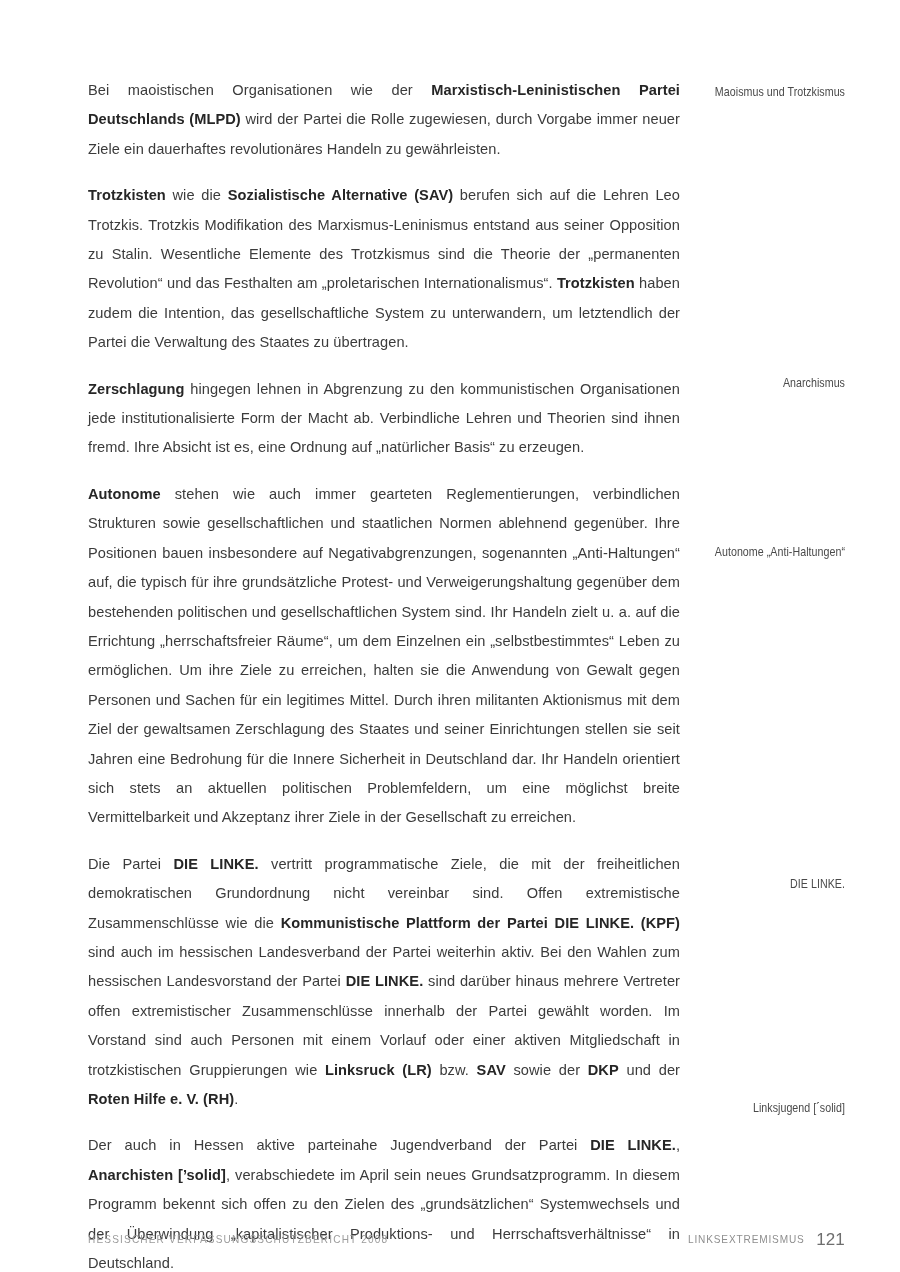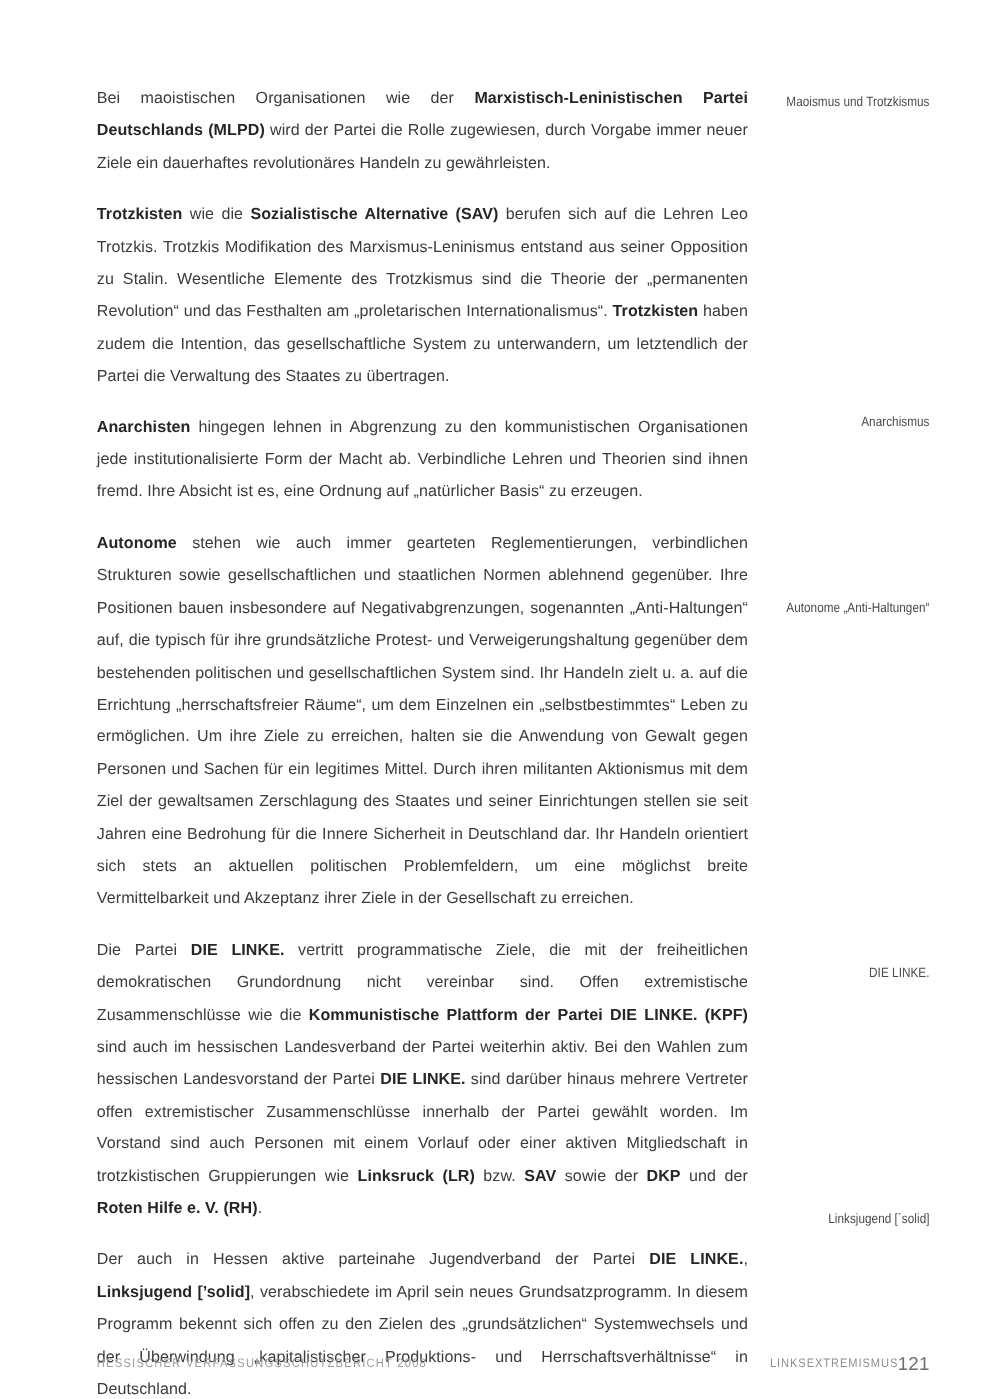--- a/index.html
+++ b/index.html
@@ -94,20 +94,21 @@
     letter-spacing: 0.115em;
     color: #9b9b9b;
     font-family: "Liberation Sans Narrow", "Liberation Sans", "DejaVu Sans Condensed", sans-serif;
     transform: scaleX(0.9);
     transform-origin: 0 50%;
     white-space: nowrap;
   }
   .footer-right {
     display: flex;
     align-items: baseline;
+    gap: 12px;
     white-space: nowrap;
   }
   .footer-section {
     font-size: 11.2px;
     letter-spacing: 0.085em;
     color: #8e8e8e;
     font-family: "Liberation Sans Narrow", "Liberation Sans", "DejaVu Sans Condensed", sans-serif;
     transform: scaleX(0.9);
     transform-origin: 100% 50%;
   }
@@ -124,28 +125,28 @@
 <body>
 
 <div class="page">
 
   <div class="content-column">
 
     <p class="para">Bei maoistischen Organisationen wie der <b>Marxistisch-Leninistischen Partei Deutschlands (MLPD)</b> wird der Partei die Rolle zugewiesen, durch Vorgabe immer neuer Ziele ein dauerhaftes revolutionäres Handeln zu gewährleisten.</p>
 
     <p class="para"><b>Trotzkisten</b> wie die <b>Sozialistische Alternative (SAV)</b> berufen sich auf die Lehren Leo Trotzkis. Trotzkis Modifikation des Marxismus-Leninismus entstand aus seiner Opposition zu Stalin. Wesentliche Elemente des Trotzkismus sind die Theorie der „permanenten Revolution“ und das Festhalten am „proletarischen Internationalismus“. <b>Trotzkisten</b> haben zudem die Intention, das gesellschaftliche System zu unterwandern, um letztendlich der Partei die Verwaltung des Staates zu übertragen.</p>
 
-    <p class="para"><b>Anarchisten</b> hingegen lehnen in Abgrenzung zu den kommunistischen Organisationen jede institutionalisierte Form der Macht ab. Verbindliche Lehren und Theorien sind ihnen fremd. Ihre Absicht ist es, eine Ordnung auf „natürlicher Basis“ zu erzeugen.</p>
+    <p class="para"><b>Zerschlagung</b> hingegen lehnen in Abgrenzung zu den kommunistischen Organisationen jede institutionalisierte Form der Macht ab. Verbindliche Lehren und Theorien sind ihnen fremd. Ihre Absicht ist es, eine Ordnung auf „natürlicher Basis“ zu erzeugen.</p>
 
     <p class="para"><b>Autonome</b> stehen wie auch immer gearteten Reglementierungen, verbindlichen Strukturen sowie gesellschaftlichen und staatlichen Normen ablehnend gegenüber. Ihre Positionen bauen insbesondere auf Negativabgrenzungen, sogenannten „Anti-Haltungen“ auf, die typisch für ihre grundsätzliche Protest- und Verweigerungshaltung gegenüber dem bestehenden politischen und gesellschaftlichen System sind. Ihr Handeln zielt u. a. auf die Errichtung „herrschaftsfreier Räume“, um dem Einzelnen ein „selbstbestimmtes“ Leben zu ermöglichen. Um ihre Ziele zu erreichen, halten sie die Anwendung von Gewalt gegen Personen und Sachen für ein legitimes Mittel. Durch ihren militanten Aktionismus mit dem Ziel der gewaltsamen Zerschlagung des Staates und seiner Einrichtungen stellen sie seit Jahren eine Bedrohung für die Innere Sicherheit in Deutschland dar. Ihr Handeln orientiert sich stets an aktuellen politischen Problemfeldern, um eine möglichst breite Vermittelbarkeit und Akzeptanz ihrer Ziele in der Gesellschaft zu erreichen.</p>
 
 
     <p class="para">Die Partei <b>DIE LINKE.</b> vertritt programmatische Ziele, die mit der freiheitlichen demokratischen Grundordnung nicht vereinbar sind. Offen extremistische Zusammenschlüsse wie die <b>Kommunistische Plattform der Partei DIE LINKE. (KPF)</b> sind auch im hessischen Landesverband der Partei weiterhin aktiv. Bei den Wahlen zum hessischen Landesvorstand der Partei <b>DIE LINKE.</b> sind darüber hinaus mehrere Vertreter offen extremistischer Zusammenschlüsse innerhalb der Partei gewählt worden. Im Vorstand sind auch Personen mit einem Vorlauf oder einer aktiven Mitgliedschaft in trotzkistischen Gruppierungen wie <b>Linksruck (LR)</b> bzw. <b>SAV</b> sowie der <b>DKP</b> und der <b>Roten Hilfe e. V. (RH)</b>.</p>
 
-    <p class="para">Der auch in Hessen aktive parteinahe Jugendverband der Partei <b>DIE LINKE.</b>, <b>Linksjugend [’solid]</b>, verabschiedete im April sein neues Grundsatzprogramm. In diesem Programm bekennt sich  offen zu den Zielen des „grundsätzlichen“ Systemwechsels und der Überwindung „kapitalistischer Produktions- und Herrschaftsverhältnisse“ in Deutschland.</p>
+    <p class="para">Der auch in Hessen aktive parteinahe Jugendverband der Partei <b>DIE LINKE.</b>, <b>Anarchisten [’solid]</b>, verabschiedete im April sein neues Grundsatzprogramm. In diesem Programm bekennt sich  offen zu den Zielen des „grundsätzlichen“ Systemwechsels und der Überwindung „kapitalistischer Produktions- und Herrschaftsverhältnisse“ in Deutschland.</p>
 
   </div>
 
   <div>
     <div class="margin-note" style="top: 84px;">Maoismus und Trotzkismus</div>
     <div class="margin-note" style="top: 375px;">Anarchismus</div>
     <div class="margin-note" style="top: 544px;">Autonome „Anti-Haltungen“</div>
     <div class="margin-note" style="top: 876px;">DIE LINKE.</div>
     <div class="margin-note" style="top: 1100px;">Linksjugend [´solid]</div>
   </div>

